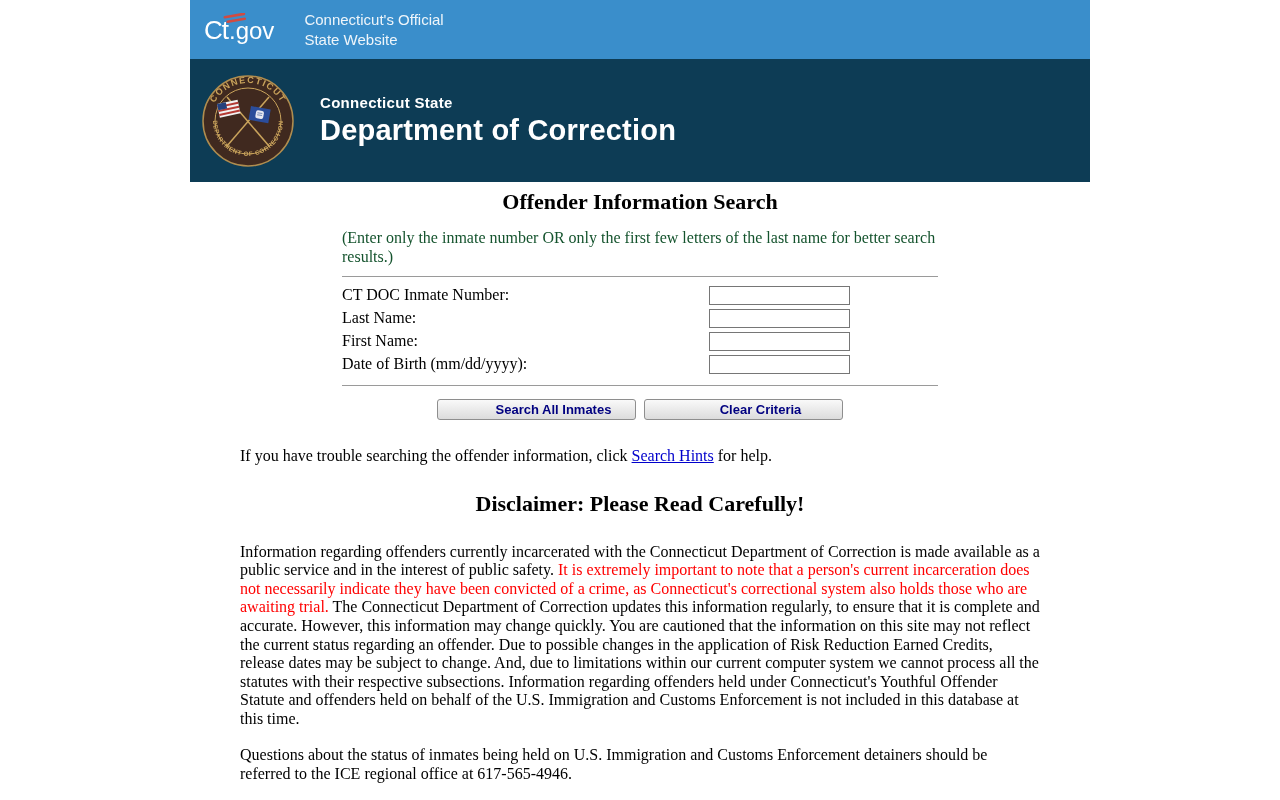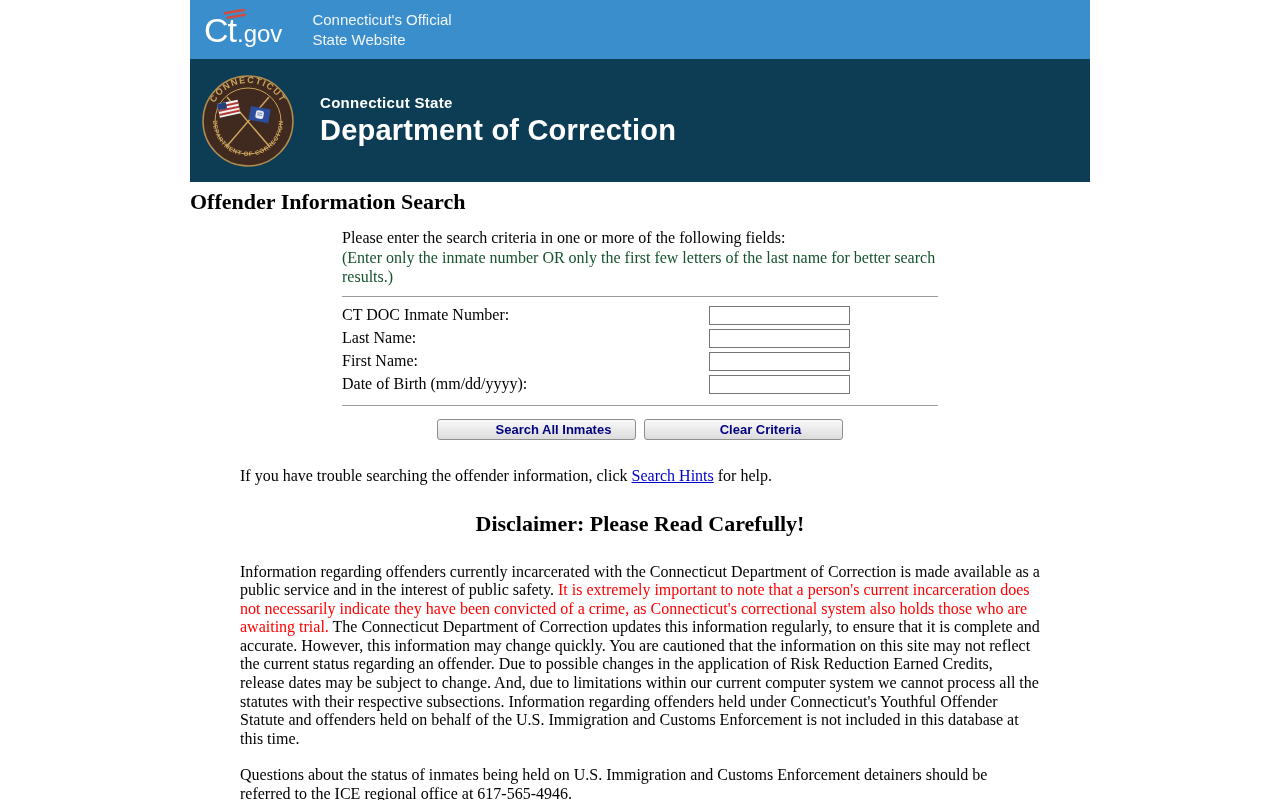--- a/index.html
+++ b/index.html
@@ -11,41 +11,41 @@
   }
   .site { width: 900px; margin: 0 auto; }
 
   
   .topbar {
     height: 59px; background: #3a8ecb;
     display: flex; align-items: center; padding-left: 14px;
     font-family: "Liberation Sans", sans-serif;
   }
   .ctgov-logo { position: relative; display: flex; align-items: baseline; color: #fff; }
-  .logo-ct { font-size: 34px; font-weight: 400; line-height: 1; letter-spacing: -1px; }
+  .logo-ct { font-size: 26px; font-weight: 400; line-height: 1; letter-spacing: -1px; }
   .logo-gov { font-size: 24px; font-weight: 400; line-height: 1; margin-left: 1px; }
   .logo-stripes { position: absolute; left: 19px; top: -4px; }
   .topbar-tagline {
     margin-left: 30px; color: #eef5fa; font-size: 15px; line-height: 1.3; font-weight: 400;
   }
 
   
   .agency-header {
     height: 123px; background: #0d3c55;
     display: flex; align-items: center; padding-left: 12px;
     font-family: "Liberation Sans", sans-serif;
   }
   .seal { width: 92px; height: 92px; flex: 0 0 auto; }
   .agency-text { margin-left: 26px; color: #fff; }
   .agency-super { font-size: 15px; font-weight: 700; letter-spacing: .3px; }
   .agency-name { font-size: 29px; font-weight: 700; margin-top: 3px; letter-spacing: .2px; }
 
   
   .page-title {
-    font-size: 22px; font-weight: 700;
+    text-align: center; font-size: 22px; font-weight: 700;
     margin: 7px 0 14px;
   }
   .form-wrap { width: 596px; margin: 0 auto; font-size: 16px; line-height: 1.18; }
   .instructions { margin: 14px 0 0; }
   .hint-red { color: #14532d; margin: 1px 0 3px; }
   hr.rule { border: none; border-top: 1px solid #9a9a9a; margin: 9px 0 7px; }
   .form-row { display: flex; align-items: center; height: 23px; }
   .form-row label { flex: 1; }
   .form-row input {
     width: 141px; height: 19px; margin-right: 88px;
@@ -123,21 +123,20 @@
     </svg>
     <div class="agency-text">
       <div class="agency-super">Connecticut State</div>
       <div class="agency-name">Department of Correction</div>
     </div>
   </div>
 
   <h1 class="page-title">Offender Information Search</h1>
 
   <div class="form-wrap">
-    <div class="instructions">Please enter the search criteria in one or more of the following fields:</div>
     <div class="hint-red">(Enter only the inmate number OR only the first few letters of the last name for better search results.)</div>
 
     <hr class="rule">
 
     <div class="form-row">
       <label>CT DOC Inmate Number:</label>
       <input type="text" value="" style="">
     </div>
     <div class="form-row">
       <label>Last Name:</label>

